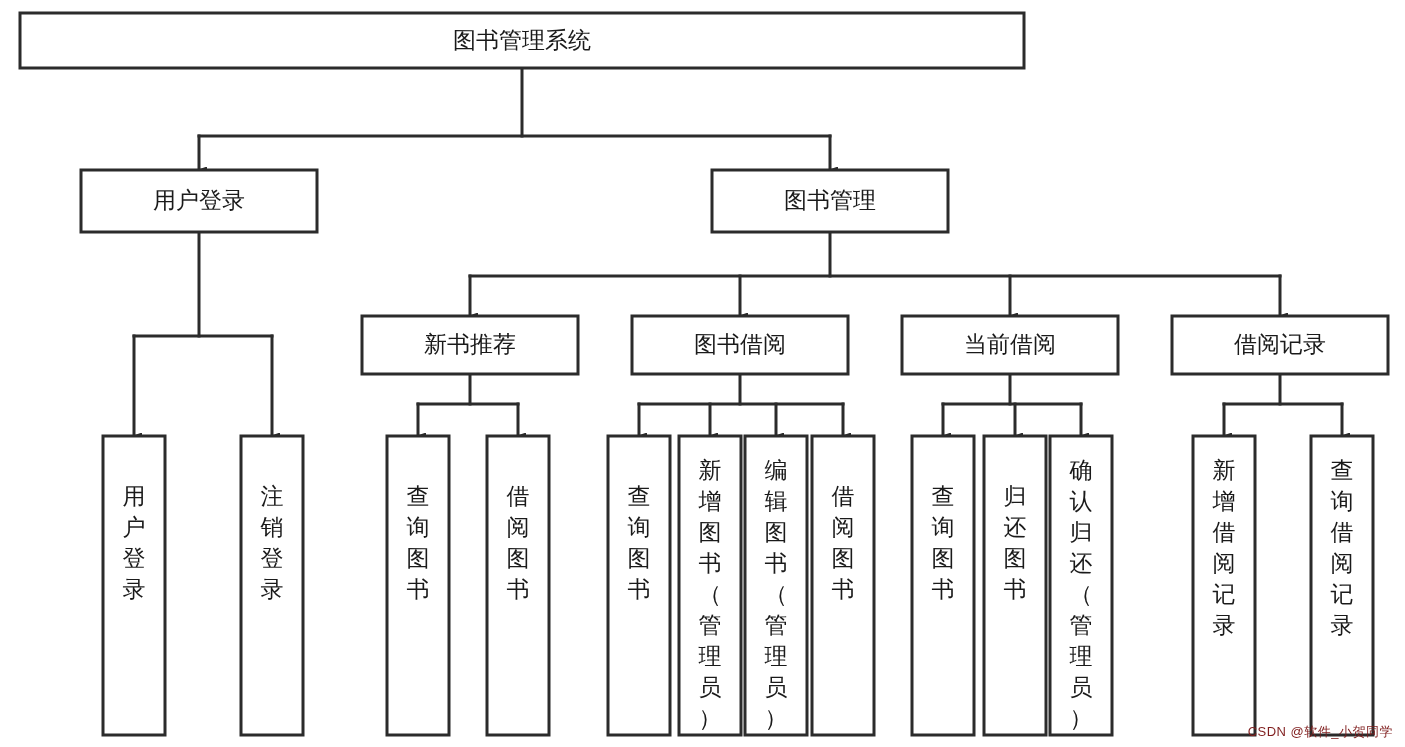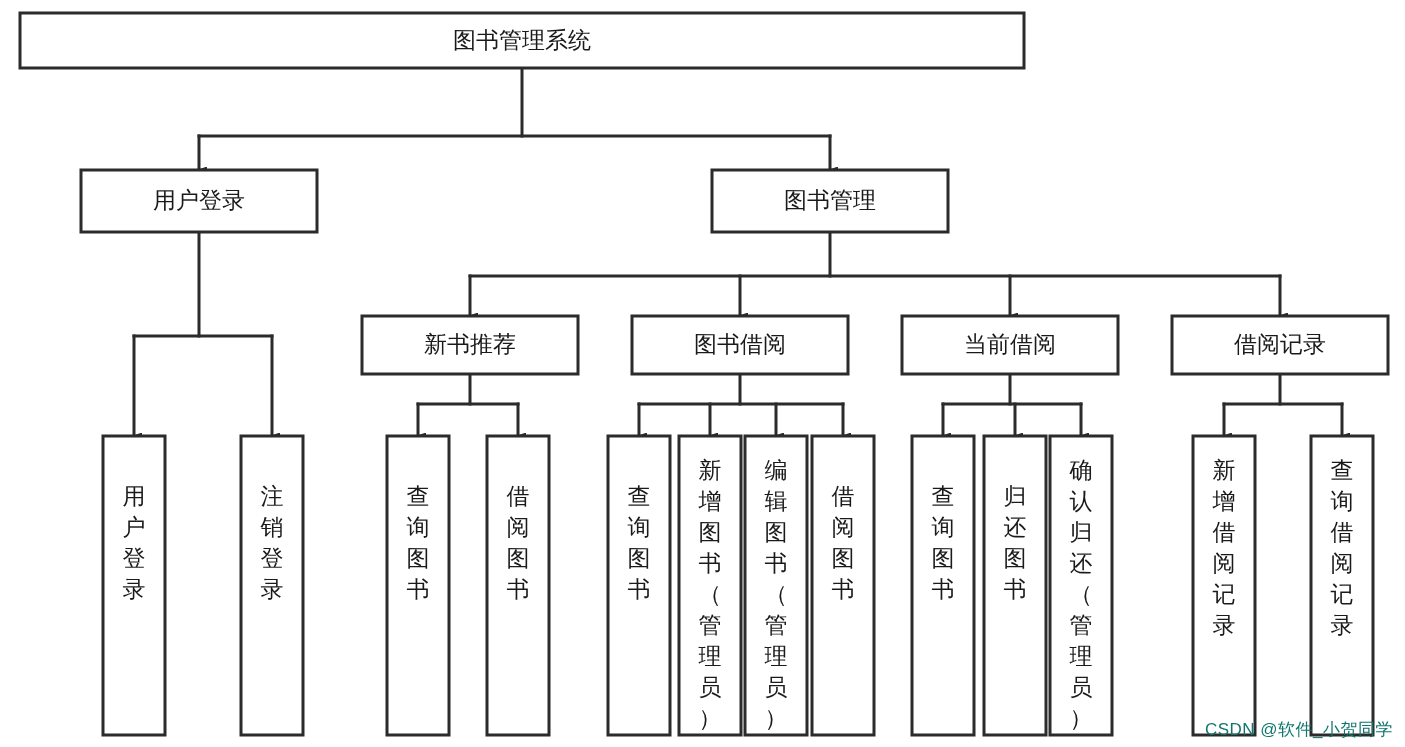--- a/index.html
+++ b/index.html
@@ -53,22 +53,22 @@
   }
   .arrow-head {
     fill: #2b2b2b;
     stroke: none;
   }
   .watermark {
     position: absolute;
     right: 12px;
     bottom: 6px;
     font-family: "Liberation Sans", "DejaVu Sans", sans-serif;
-    font-size: 17px;
-    color: #0f766e;
+    font-size: 13px;
+    color: #7f1d1d;
     white-space: nowrap;
     letter-spacing: 0.5px;
     user-select: none;
   }
 </style>
 </head>
 <body>
 
 <div id="diagram-root">
   <svg class="diagram-canvas" viewBox="0 0 1405 747">

